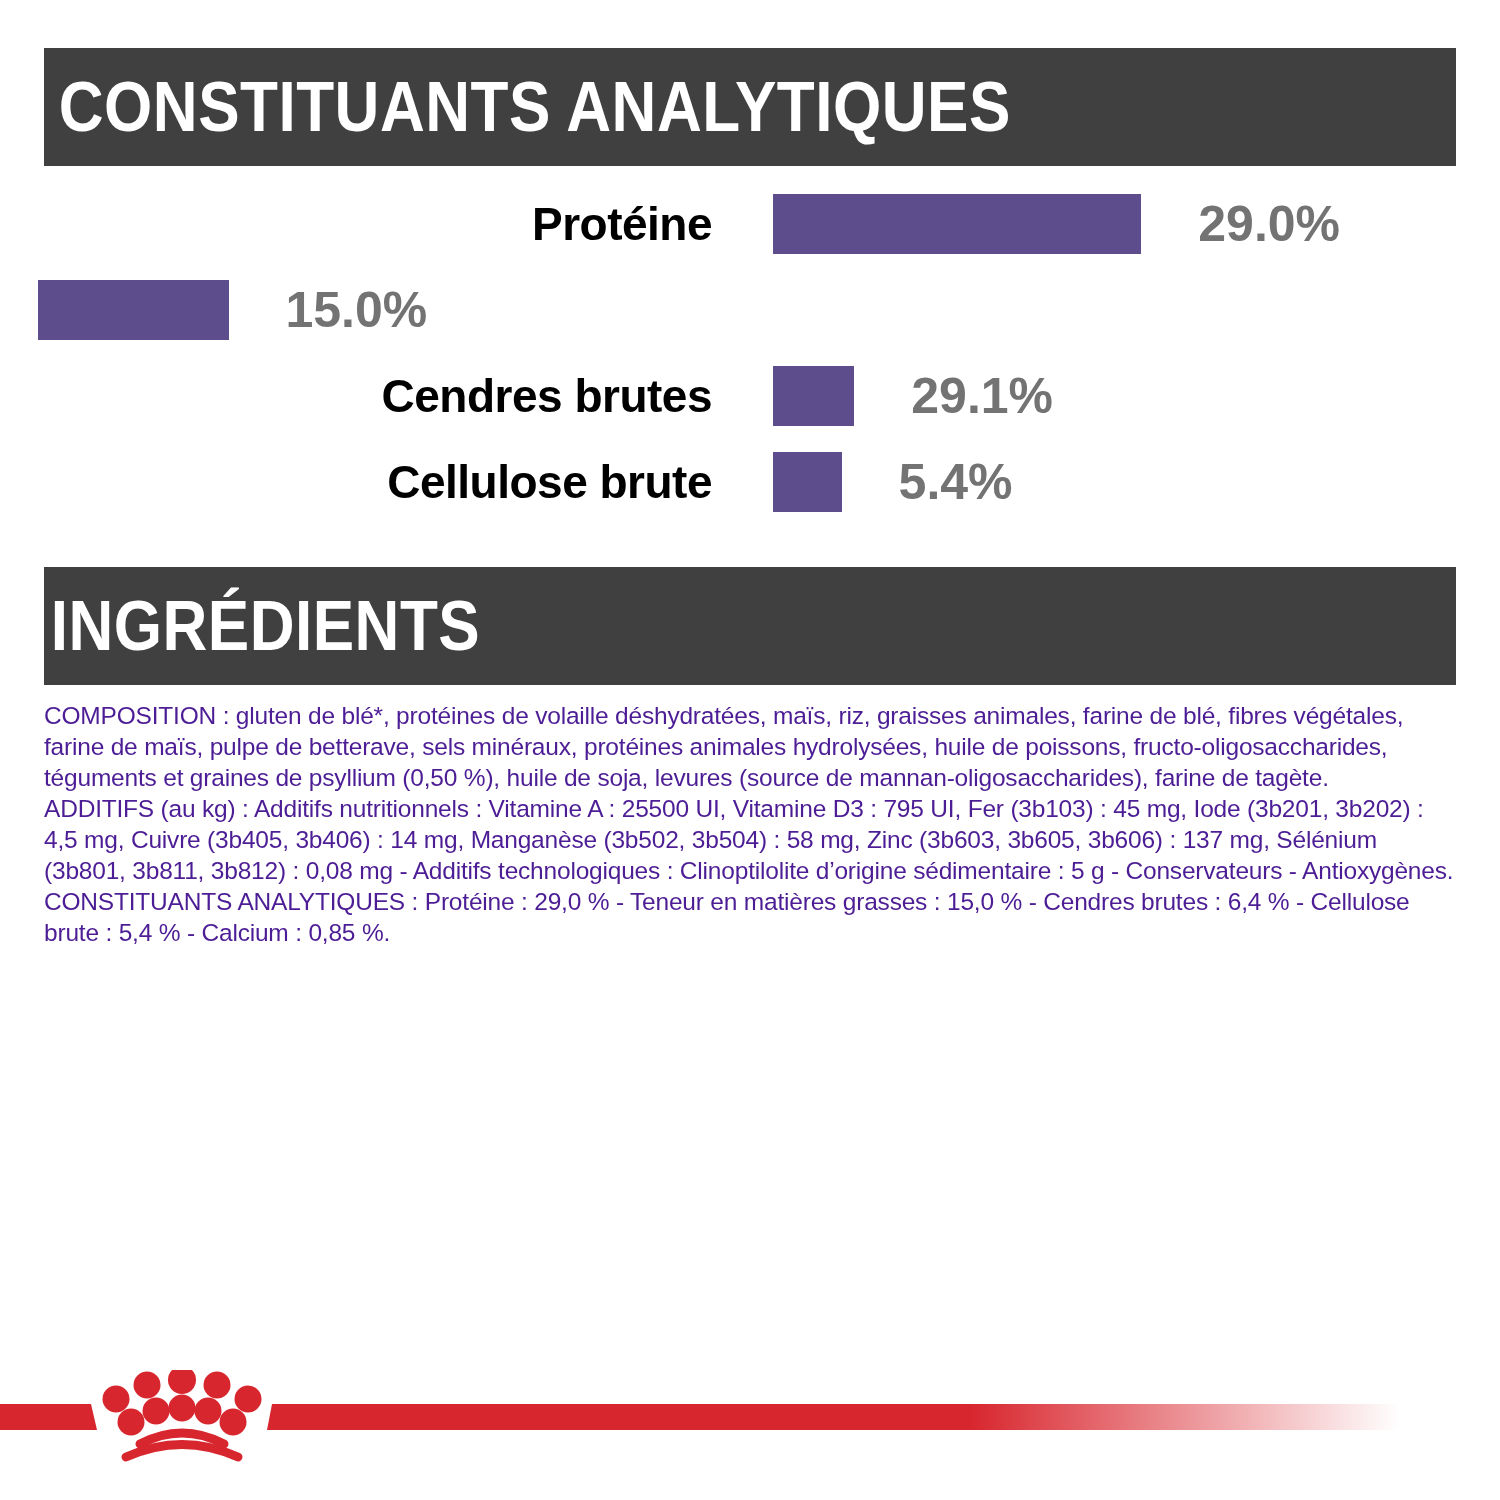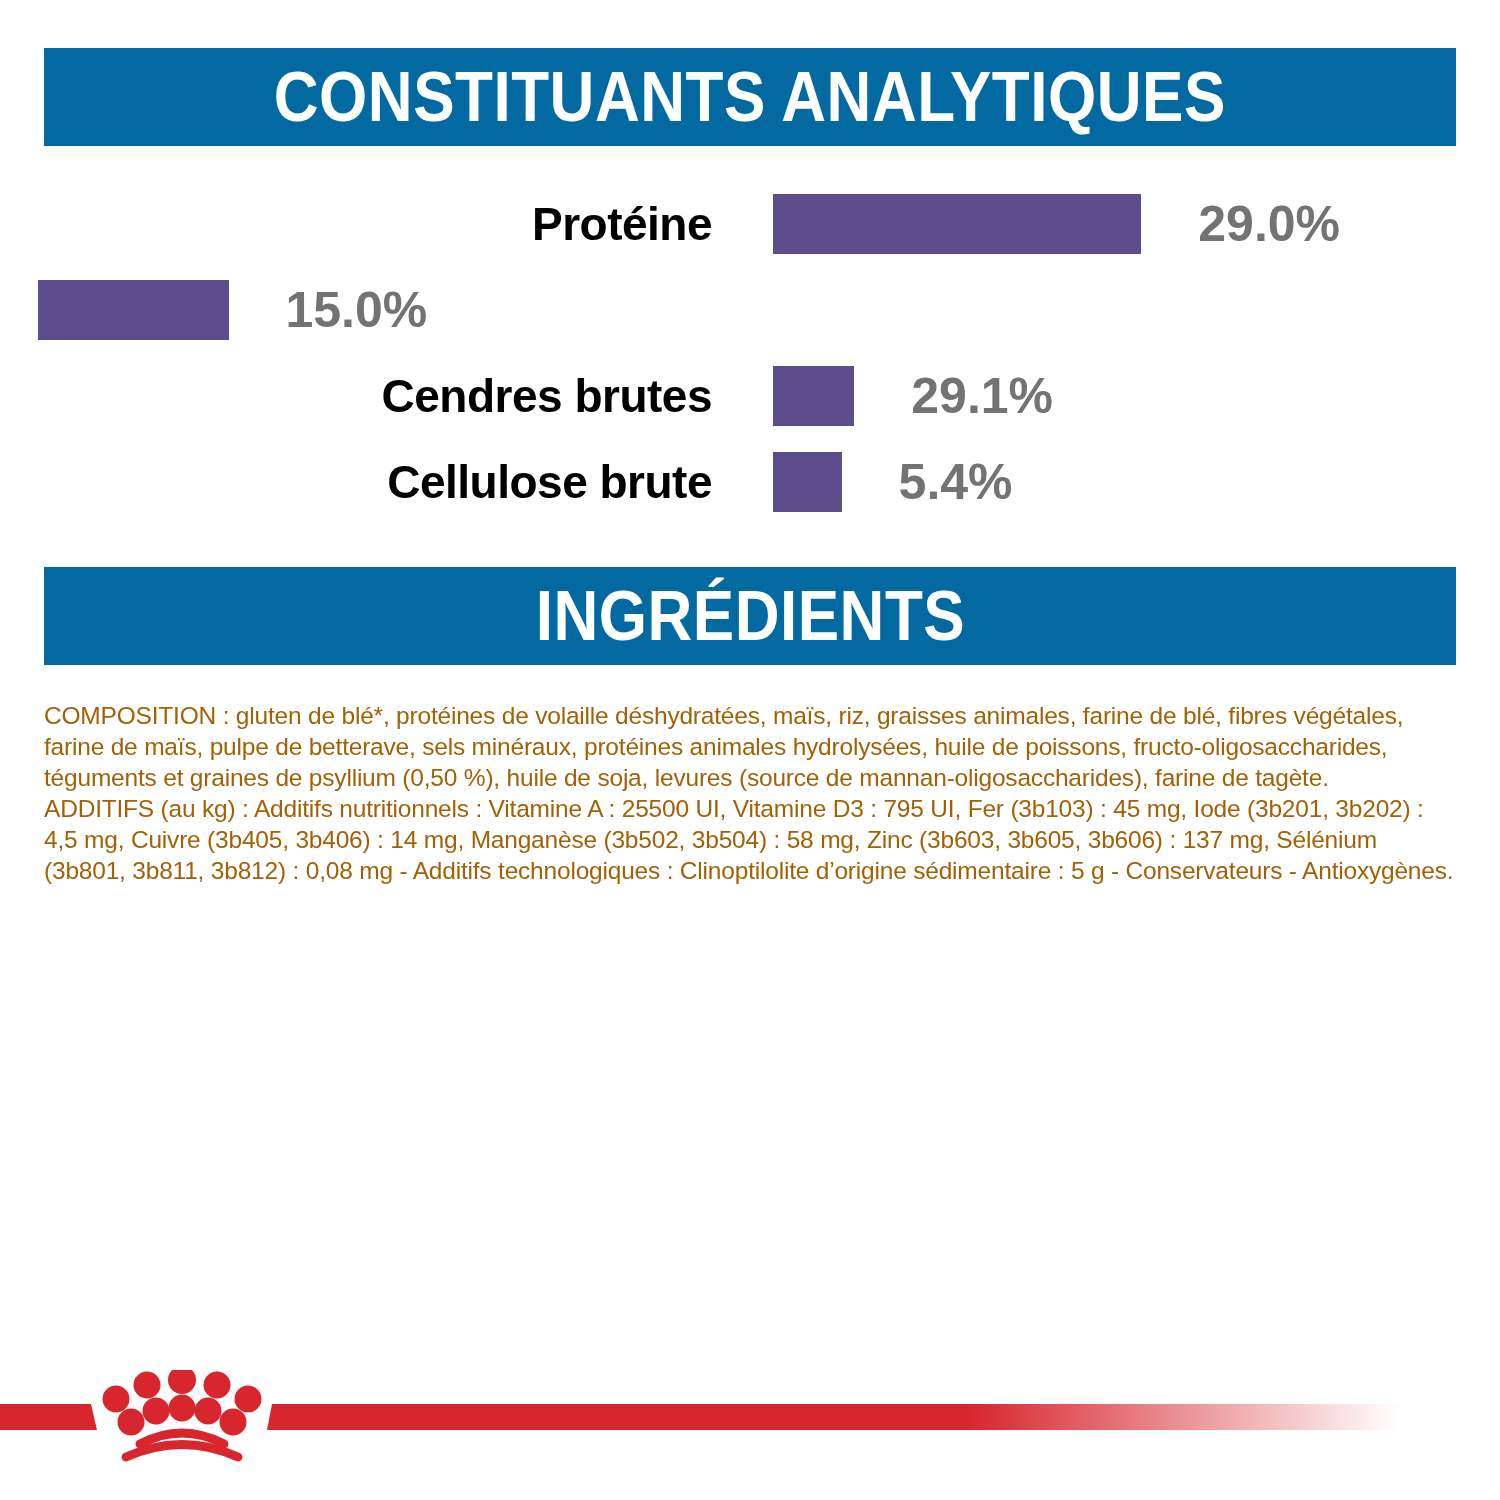--- a/index.html
+++ b/index.html
@@ -13,25 +13,25 @@
     width: 1500px;
     height: 1500px;
     background: #ffffff;
     overflow: hidden;
   }
   
   .banner {
     position: absolute;
     left: 44px;
     right: 44px;
-    height: 98px;
-    background: #0369a1;
+    height: 118px;
+    background: #404040;
     display: flex;
     align-items: center;
-    justify-content: center;
+    justify-content: flex-start;
   }
   .banner.first { top: 48px; }
   .banner.second { top: 567px; }
   .banner .banner-title {
     color: #ffffff;
     font-size: 64px;
     font-weight: 700;
     letter-spacing: 0.5px;
     transform: scale(0.97, 1.1);
     white-space: nowrap;
@@ -74,21 +74,21 @@
   }
   
   .body-text {
     position: absolute;
     top: 700px;
     left: 44px;
     width: 1414px;
     font-size: 24.5px;
     line-height: 31px;
     letter-spacing: -0.2px;
-    color: #a16207;
+    color: #4c1d95;
   }
   .body-text p { margin: 0; }
   
   .brand-strip {
     position: absolute;
     top: 1370px;
     left: 0;
     width: 1500px;
     height: 110px;
   }
@@ -124,20 +124,21 @@
     </div>
   </div>
 
   <div class="banner second">
     <span class="banner-title">INGRÉDIENTS</span>
   </div>
 
   <div class="body-text">
     <p>COMPOSITION : gluten de blé*, protéines de volaille déshydratées, maïs, riz, graisses animales, farine de blé, fibres végétales, farine de maïs, pulpe de betterave, sels minéraux, protéines animales hydrolysées, huile de poissons, fructo-oligosaccharides, téguments et graines de psyllium (0,50 %), huile de soja, levures (source de mannan-oligosaccharides), farine de tagète.</p>
     <p>ADDITIFS (au kg) : Additifs nutritionnels : Vitamine A : 25500 UI, Vitamine D3 : 795 UI, Fer (3b103) : 45 mg, Iode (3b201, 3b202) : 4,5 mg, Cuivre (3b405, 3b406) : 14 mg, Manganèse (3b502, 3b504) : 58 mg, Zinc (3b603, 3b605, 3b606) : 137 mg, Sélénium (3b801, 3b811, 3b812) : 0,08 mg - Additifs technologiques : Clinoptilolite d’origine sédimentaire : 5 g - Conservateurs - Antioxygènes.</p>
+    <p>CONSTITUANTS ANALYTIQUES : Protéine : 29,0 % - Teneur en matières grasses : 15,0 % - Cendres brutes : 6,4 % - Cellulose brute : 5,4 % - Calcium : 0,85 %.</p>
   </div>
 
   <div class="brand-strip">
     <svg width="1500" height="110" viewBox="0 0 1500 110">
       <defs>
         <linearGradient id="fadeRed" gradientUnits="userSpaceOnUse" x1="268" y1="0" x2="1400" y2="0">
           <stop offset="0" stop-color="#d8262e"></stop>
           <stop offset="0.62" stop-color="#d8262e"></stop>
           <stop offset="1" stop-color="#d8262e" stop-opacity="0"></stop>
         </linearGradient>

